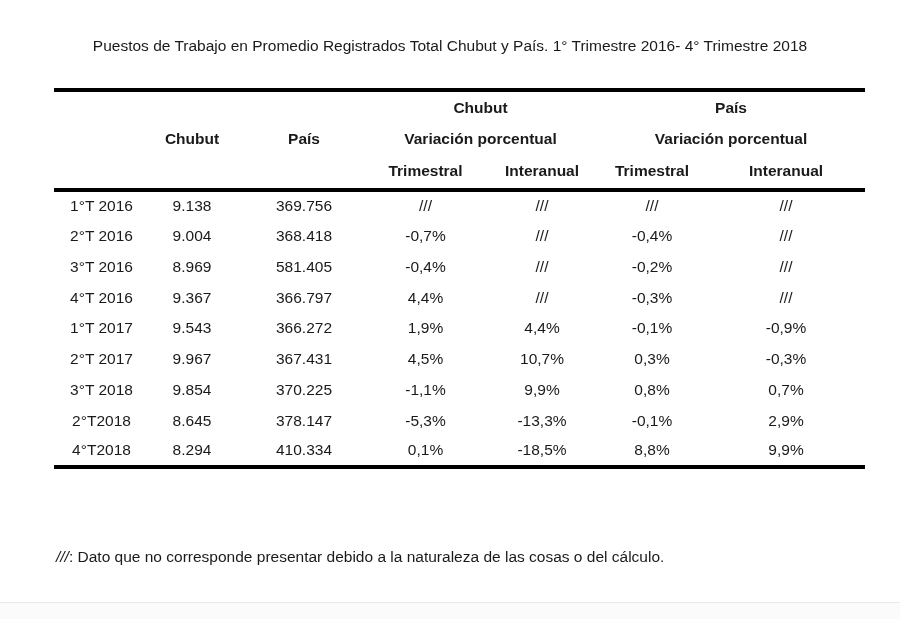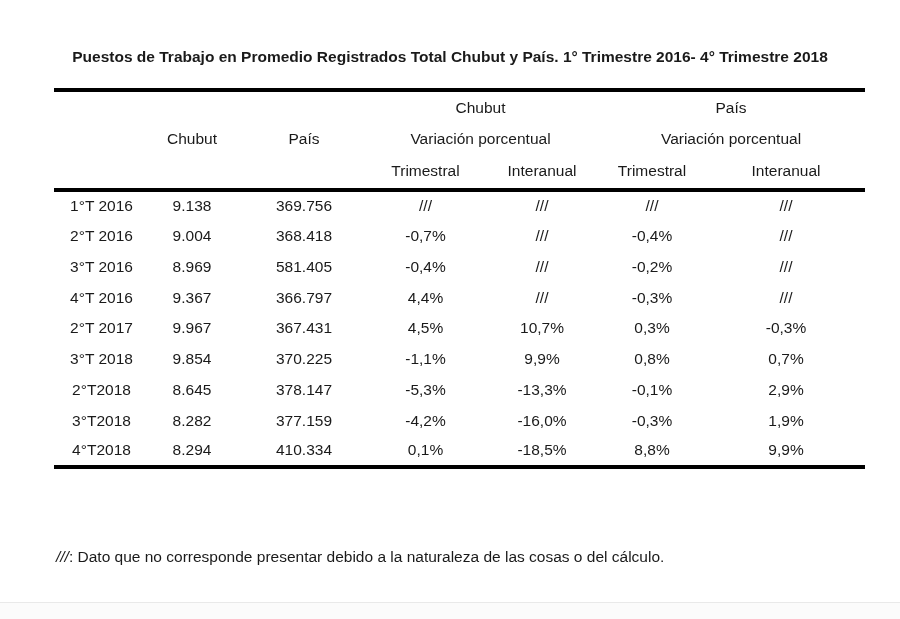--- a/index.html
+++ b/index.html
@@ -6,24 +6,24 @@
   html, body {
     width: 900px; height: 619px;
     background: #ffffff;
     font-family: "Liberation Sans", sans-serif;
     color: #1a1a1a;
     overflow: hidden;
     position: relative;
   }
   .title {
     position: absolute;
-    top: 48px; left: 0; width: 100%;
+    top: 37px; left: 0; width: 100%;
     text-align: center;
     font-size: 15.5px;
-    font-weight: bold;
+    font-weight: normal;
     letter-spacing: 0px;
     white-space: nowrap;
   }
   table.data-table {
     position: absolute;
     left: 54px; top: 88px;
     width: 811px;
     border-collapse: collapse;
     table-layout: fixed;
     border-top: 4px solid #000;
@@ -37,21 +37,21 @@
   col.c6 { width: 158px; }
   thead { border-bottom: 4px solid #000; }
   tbody { border-bottom: 4px solid #000; }
   th, td {
     font-size: 15.5px;
     text-align: center;
     vertical-align: middle;
     padding: 0;
     font-weight: normal;
   }
-  th { font-weight: normal; }
+  th { font-weight: bold; }
   tr.hrow1 { height: 34px; }
   tr.hrow2 { height: 30px; }
   tr.hrow3 { height: 36px; }
   tbody tr { height: 30.75px; }
   td.period {
     text-align: center;
     padding-left: 9px;
   }
   .footnote {
     position: absolute;
@@ -139,20 +139,29 @@
       <tr>
     <td class="period">4°T 2016</td>
     <td>9.367</td>
     <td>366.797</td>
     <td>4,4%</td>
     <td>///</td>
     <td>-0,3%</td>
     <td>///</td>
   </tr>
       <tr>
+    <td class="period">1°T 2017</td>
+    <td>9.543</td>
+    <td>366.272</td>
+    <td>1,9%</td>
+    <td>4,4%</td>
+    <td>-0,1%</td>
+    <td>-0,9%</td>
+  </tr>
+      <tr>
     <td class="period">2°T 2017</td>
     <td>9.967</td>
     <td>367.431</td>
     <td>4,5%</td>
     <td>10,7%</td>
     <td>0,3%</td>
     <td>-0,3%</td>
   </tr>
       <tr>
     <td class="period">3°T 2018</td>
@@ -166,29 +175,20 @@
       <tr>
     <td class="period">2°T2018</td>
     <td>8.645</td>
     <td>378.147</td>
     <td>-5,3%</td>
     <td>-13,3%</td>
     <td>-0,1%</td>
     <td>2,9%</td>
   </tr>
       <tr>
-    <td class="period">3°T2018</td>
-    <td>8.282</td>
-    <td>377.159</td>
-    <td>-4,2%</td>
-    <td>-16,0%</td>
-    <td>-0,3%</td>
-    <td>1,9%</td>
-  </tr>
-      <tr>
     <td class="period">4°T2018</td>
     <td>8.294</td>
     <td>410.334</td>
     <td>0,1%</td>
     <td>-18,5%</td>
     <td>8,8%</td>
     <td>9,9%</td>
   </tr>
     </tbody>
 </table>

